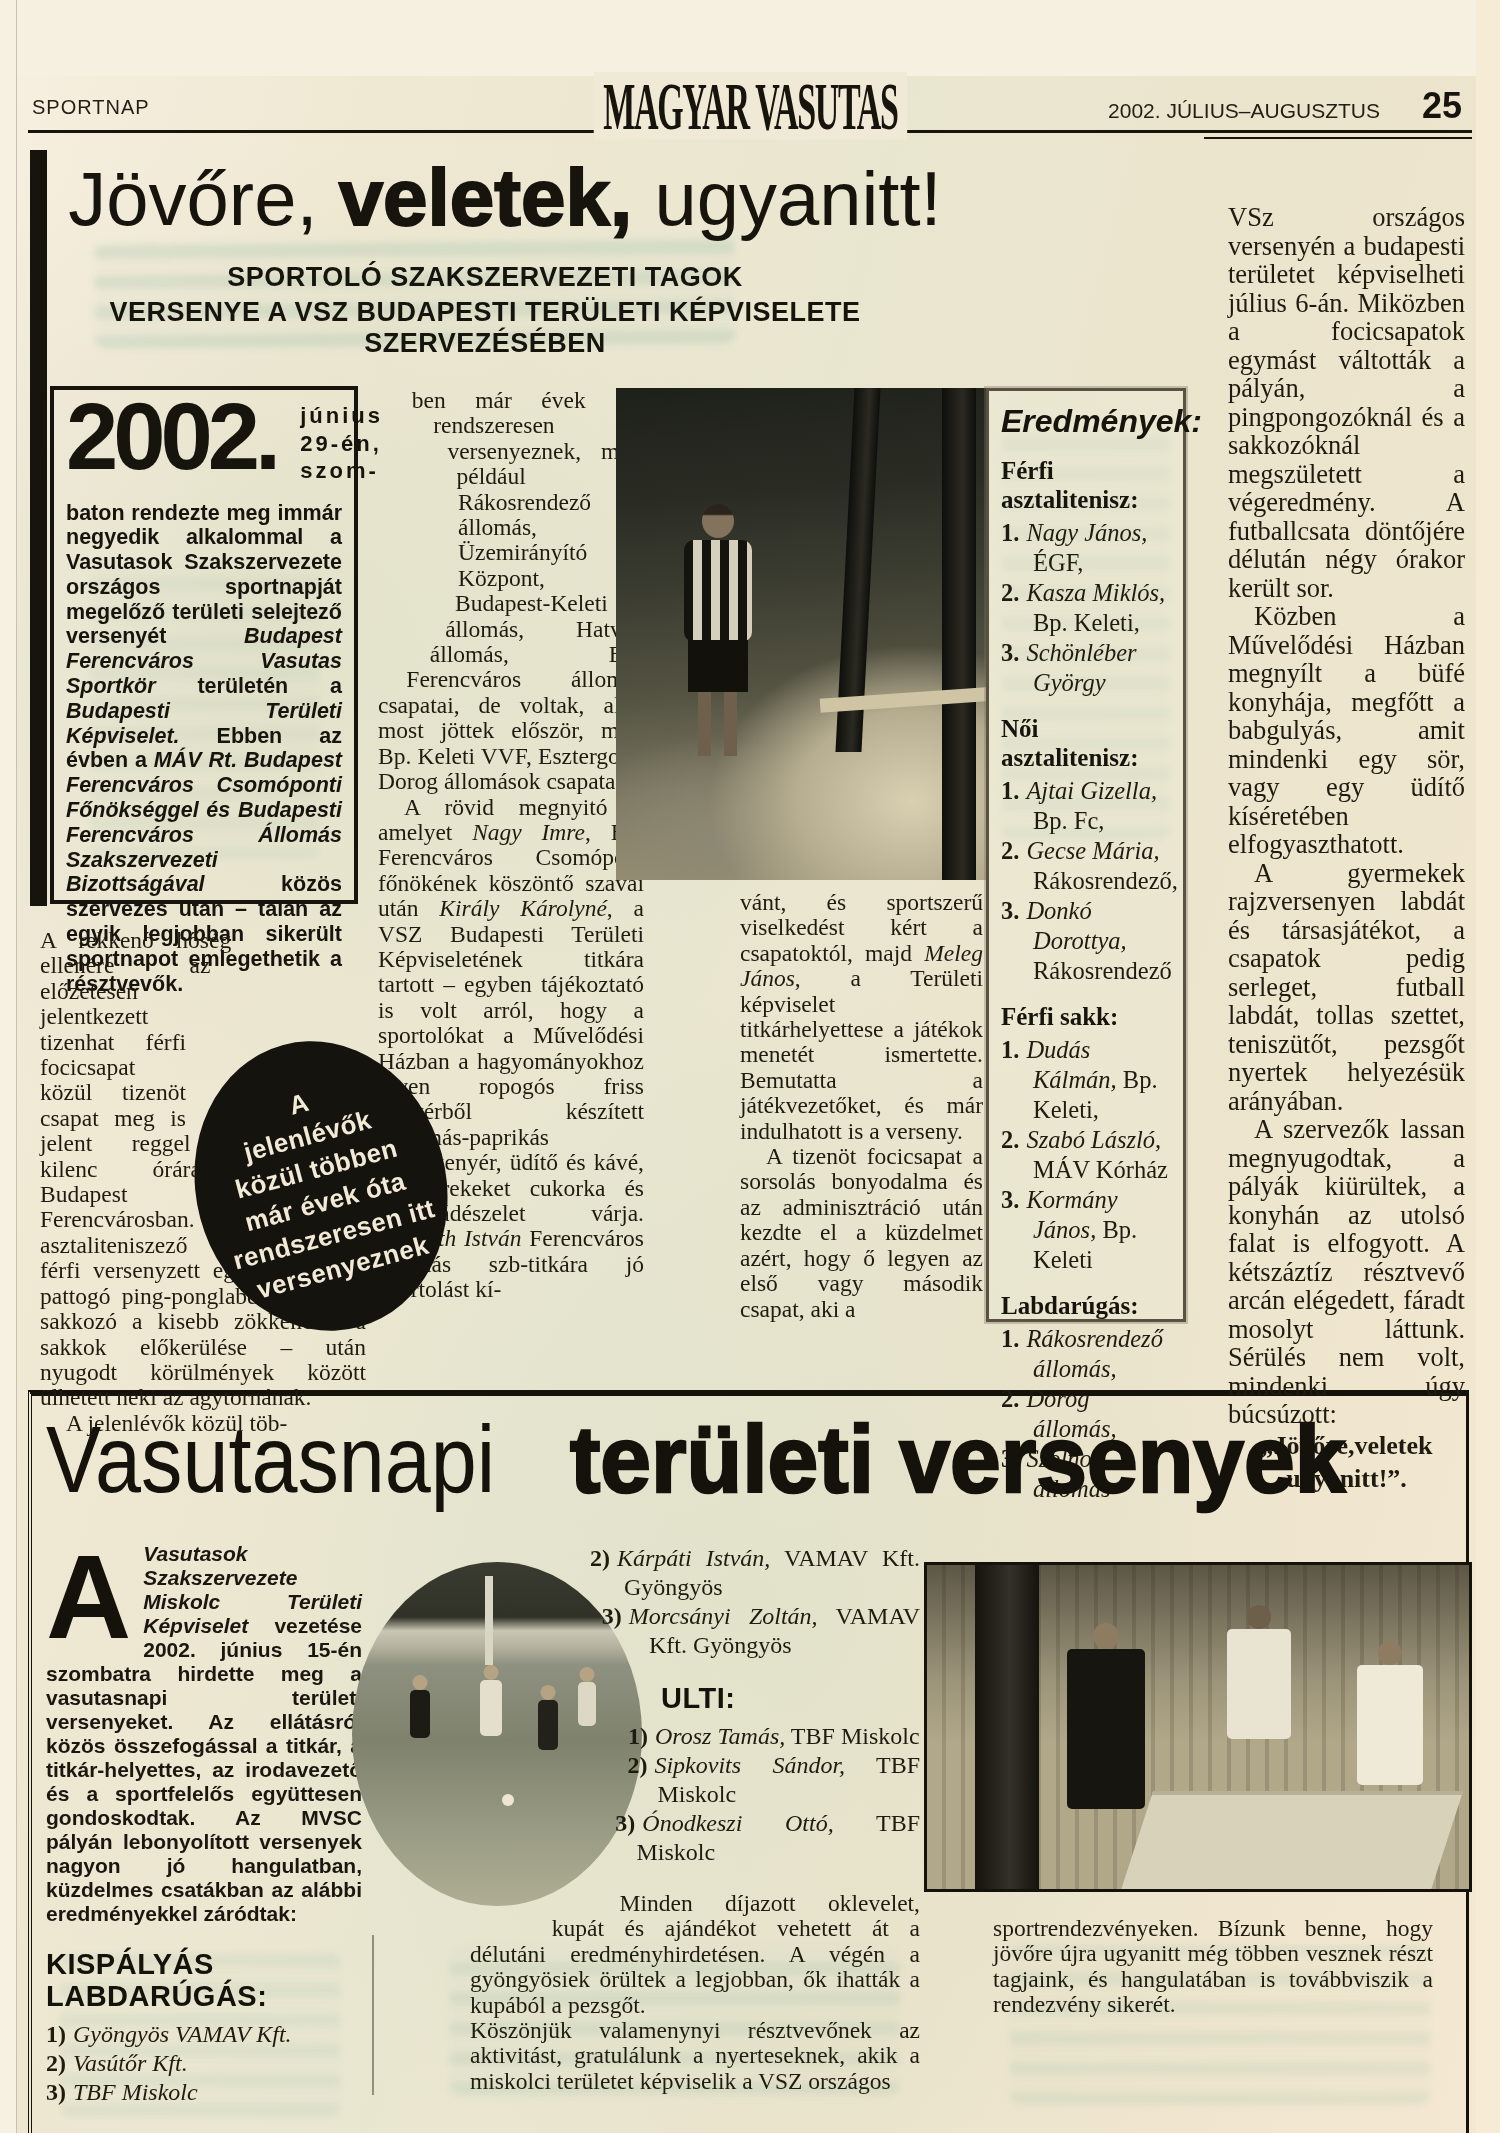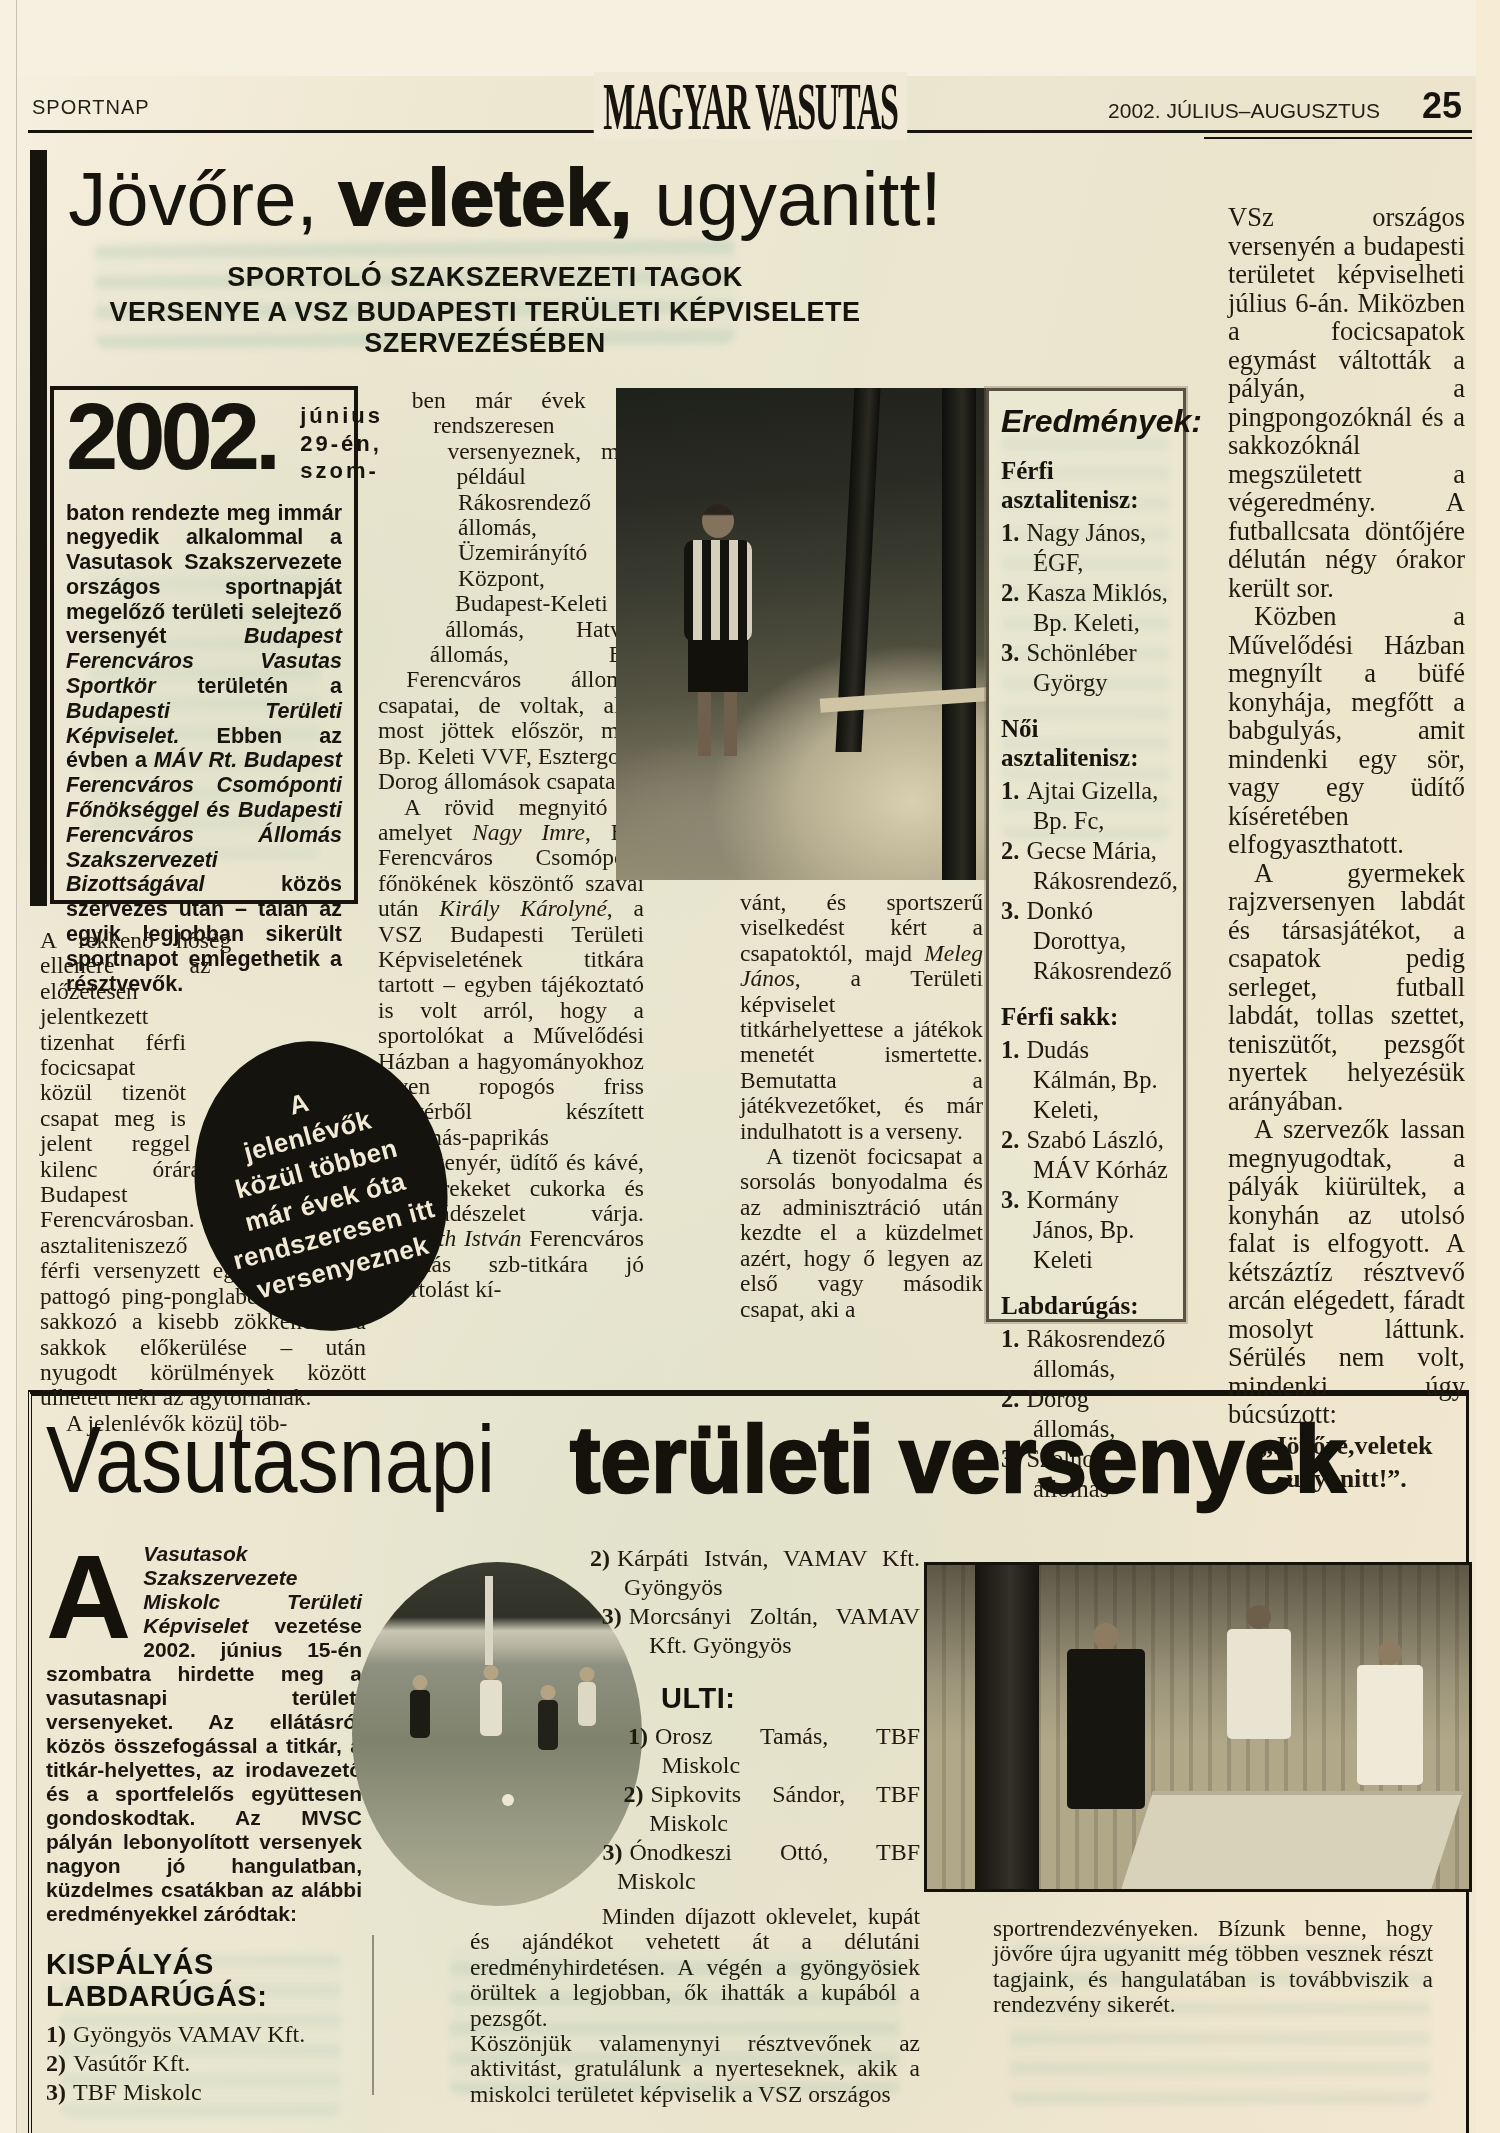--- a/index.html
+++ b/index.html
@@ -73,21 +73,21 @@
   .p1-shorts{position:absolute;left:14px;top:136px;width:60px;height:52px;background:#12110c}
   .p1-leg{position:absolute;top:188px;width:13px;height:64px;background:#6e604c}
   .p1-leg.l{left:24px}.p1-leg.r{left:50px}
   
   .resbox{left:986px;top:388px;width:200px;height:934px;border:3px solid #595243;
     box-shadow:0 0 0 2px rgba(120,112,92,.35);padding:10px 12px;box-sizing:border-box;background:rgba(235,235,215,.35)}
   .res-title{font:bold italic 32px "Liberation Sans",sans-serif;margin:2px 0 12px;color:#17140d}
   .res-head{font:bold 25px/29px "Liberation Serif",serif;margin:16px 0 4px;color:#17140d}
   .ritem{padding-left:32px;text-indent:-32px;font-size:24.5px;line-height:30px;color:#201b10}
   .rnum{font-weight:bold;margin-right:7px}
-  .rname{}
+  .rname{font-style:italic}
   
   .a2box{left:28px;top:1390px;width:1441px;height:760px;border-top:6px solid #15120c;
     border-left:4px double #15120c;border-right:3px solid #15120c;box-sizing:border-box}
   .a2-headline{left:46px;top:1408px;width:1420px;white-space:nowrap;color:#15120c}
   .h2-light{display:inline-block;transform:scaleX(.88);transform-origin:left;
     font:94px/1.1 "Liberation Sans",sans-serif}
   .h2-bold{display:inline-block;transform:scaleX(.97);transform-origin:left;margin-left:14px;
     font:bold 94px/1.1 "Liberation Sans",sans-serif;-webkit-text-stroke:2.5px #15120c}
   .a2-left{left:46px;top:1542px;width:316px}
   .a2-intro{font:bold 21px/24px "Liberation Sans",sans-serif;text-align:justify;color:#1b1710}
@@ -289,21 +289,21 @@
 <div class="abs serif a2-mid z2">
   <div class="spacer-c"></div>
   <div class="tt-cont">
     <div class="a2item"><span class="rnum">2)</span><span class="rname">Kárpáti István,</span> <span class="rclub">VAMAV Kft. Gyöngyös</span></div>
     <div class="a2item"><span class="rnum">3)</span><span class="rname">Morcsányi Zoltán,</span> <span class="rclub">VAMAV Kft. Gyöngyös</span></div>
   </div>
   <div class="a2-h">ULTI:</div>
   <div class="a2item"><span class="rnum">1)</span><span class="rname">Orosz Tamás,</span> <span class="rclub">TBF Miskolc</span></div>
   <div class="a2item"><span class="rnum">2)</span><span class="rname">Sipkovits Sándor,</span> <span class="rclub">TBF Miskolc</span></div>
   <div class="a2item"><span class="rnum">3)</span><span class="rname">Ónodkeszi Ottó,</span> <span class="rclub">TBF Miskolc</span></div>
-  <p class="ind" style="margin-top:8px">Minden díjazott oklevelet, kupát és ajándékot vehetett át a délutáni eredményhirdetésen. A végén a gyöngyösiek örültek a legjobban, ők ihatták a kupából a pezsgőt.</p>
+  <p class="ind" style="margin-top:24px">Minden díjazott oklevelet, kupát és ajándékot vehetett át a délutáni eredményhirdetésen. A végén a gyöngyösiek örültek a legjobban, ők ihatták a kupából a pezsgőt.</p>
   <p>Köszönjük valamenynyi résztvevőnek az aktivitást, gratulálunk a nyerteseknek, akik a miskolci területet képviselik a VSZ országos</p>
 </div>
 
 <div class="abs photo3 z2">
   <div class="p3-trunk"></div>
   <div class="p3-table"></div>
   <div class="figure p3-f1"></div>
   <div class="figure p3-f2"></div>
   <div class="figure p3-f3"></div>
 </div>

